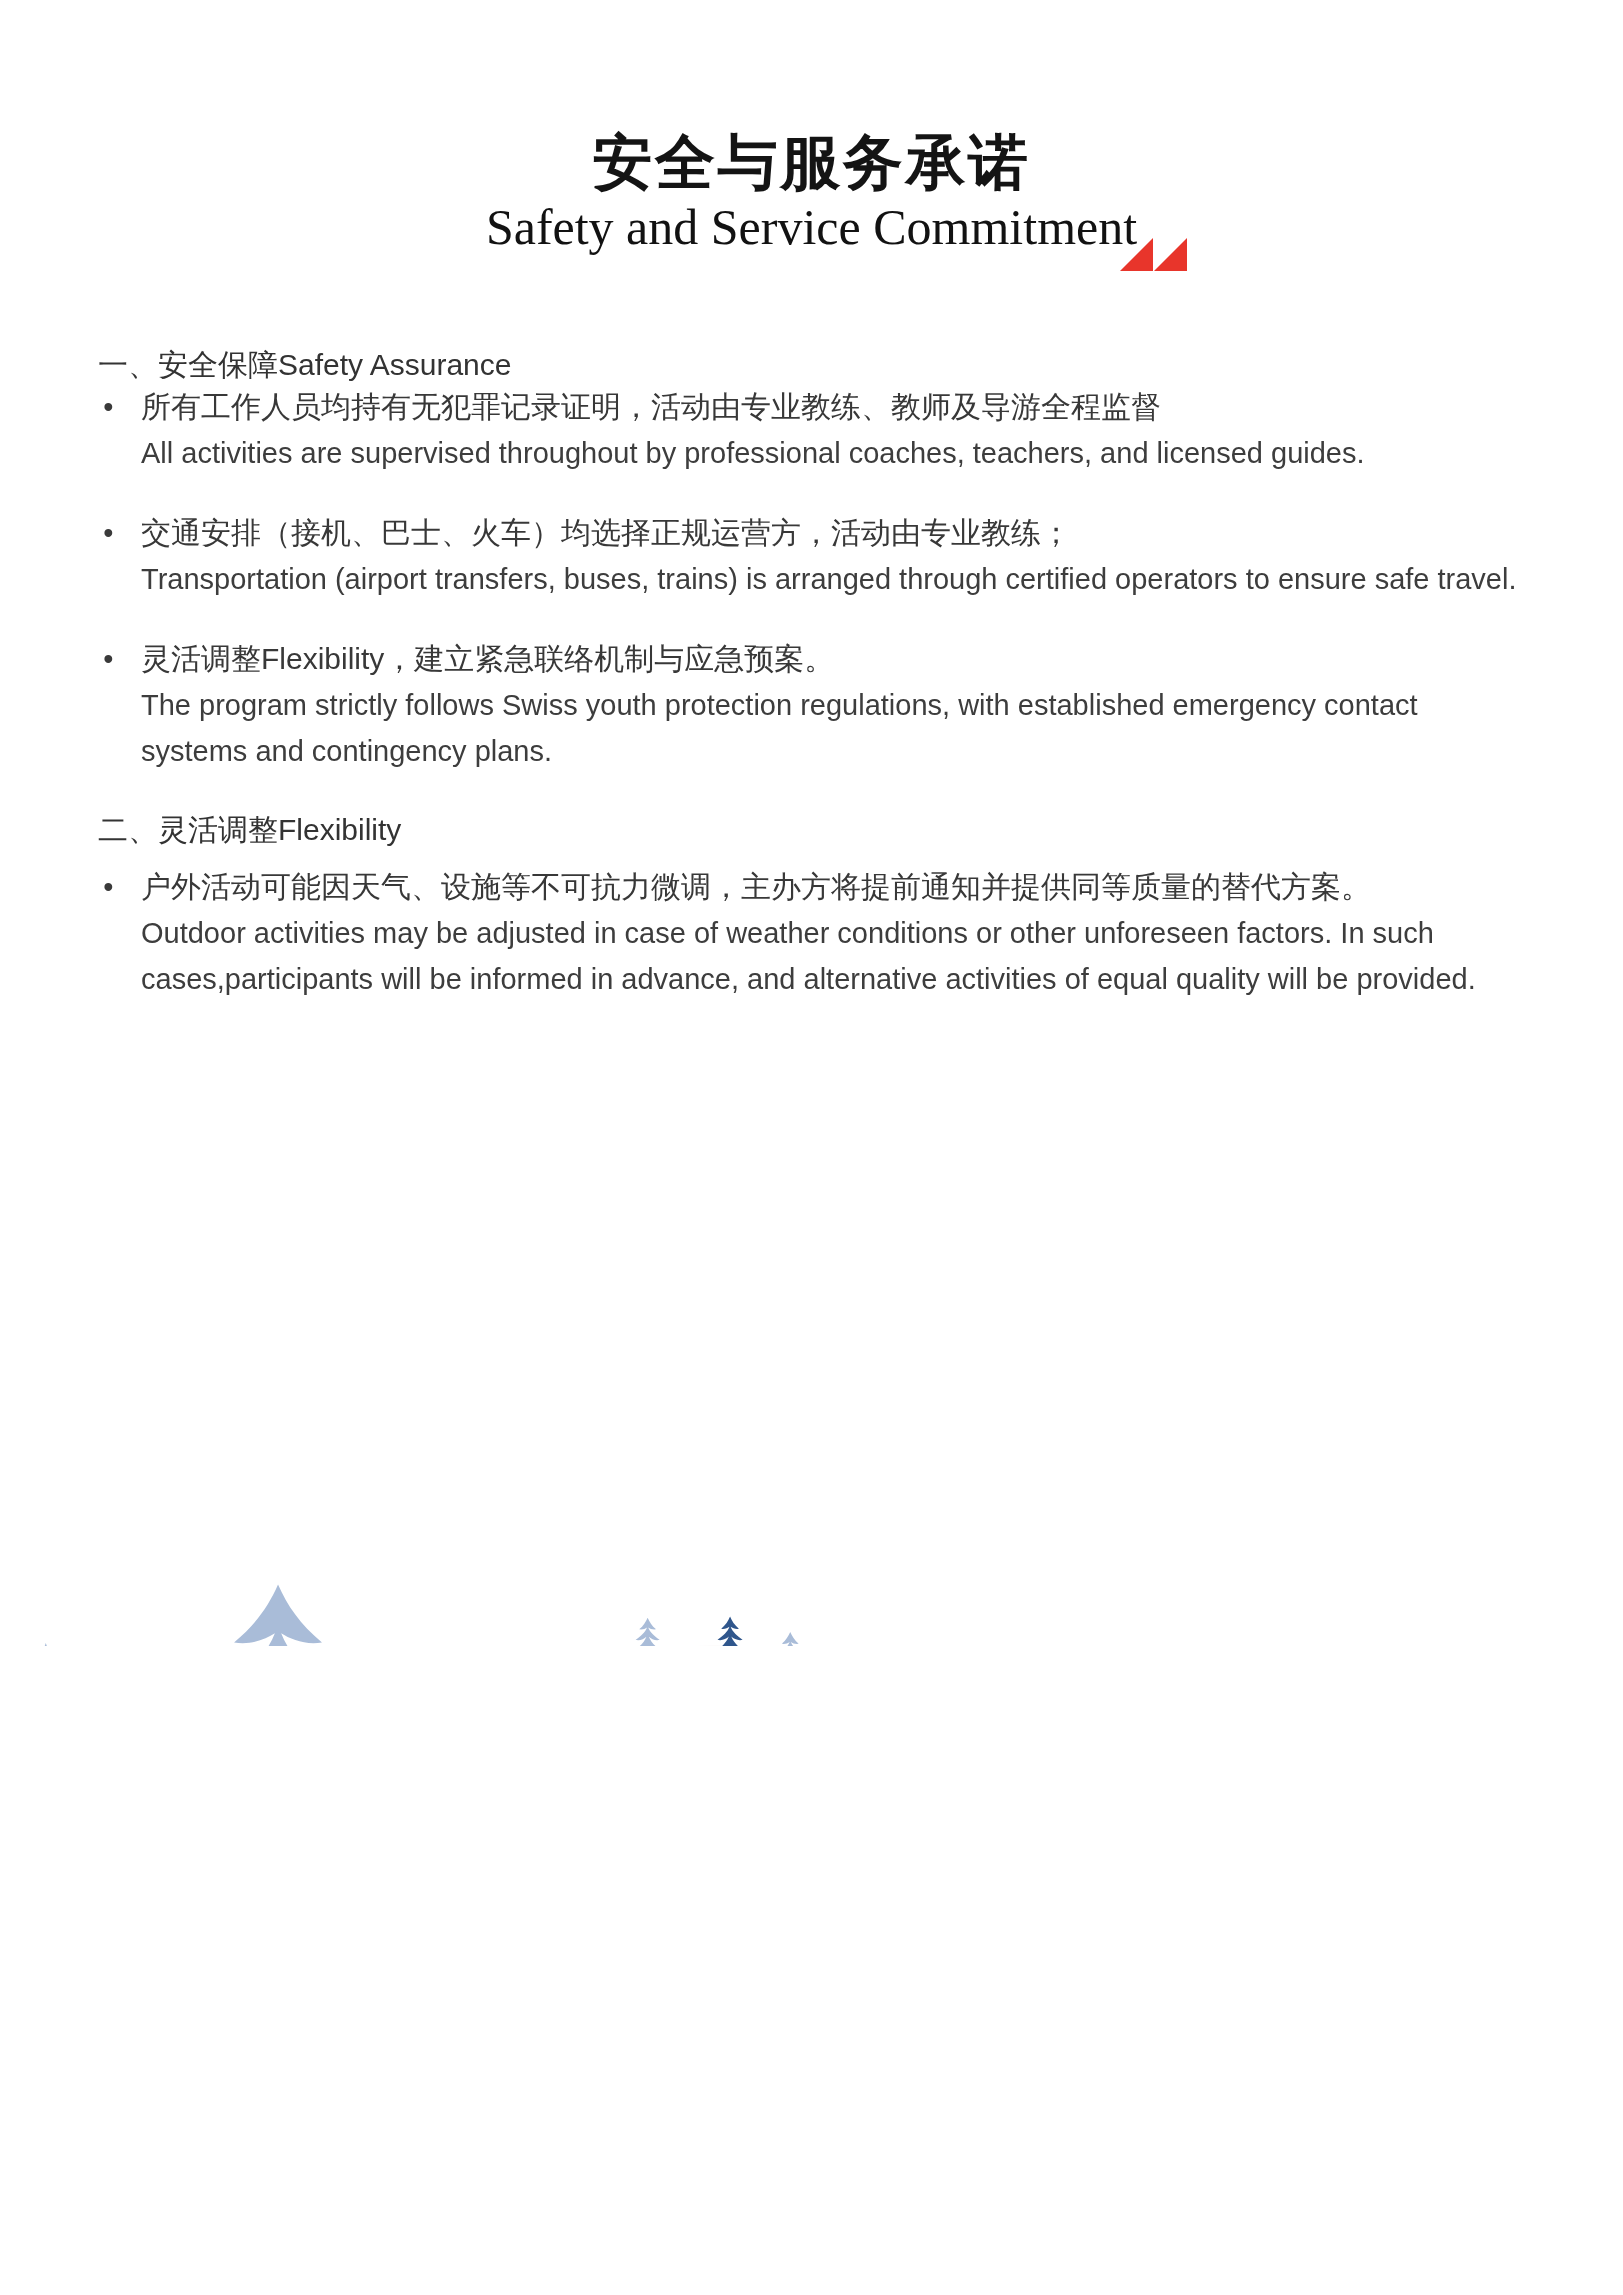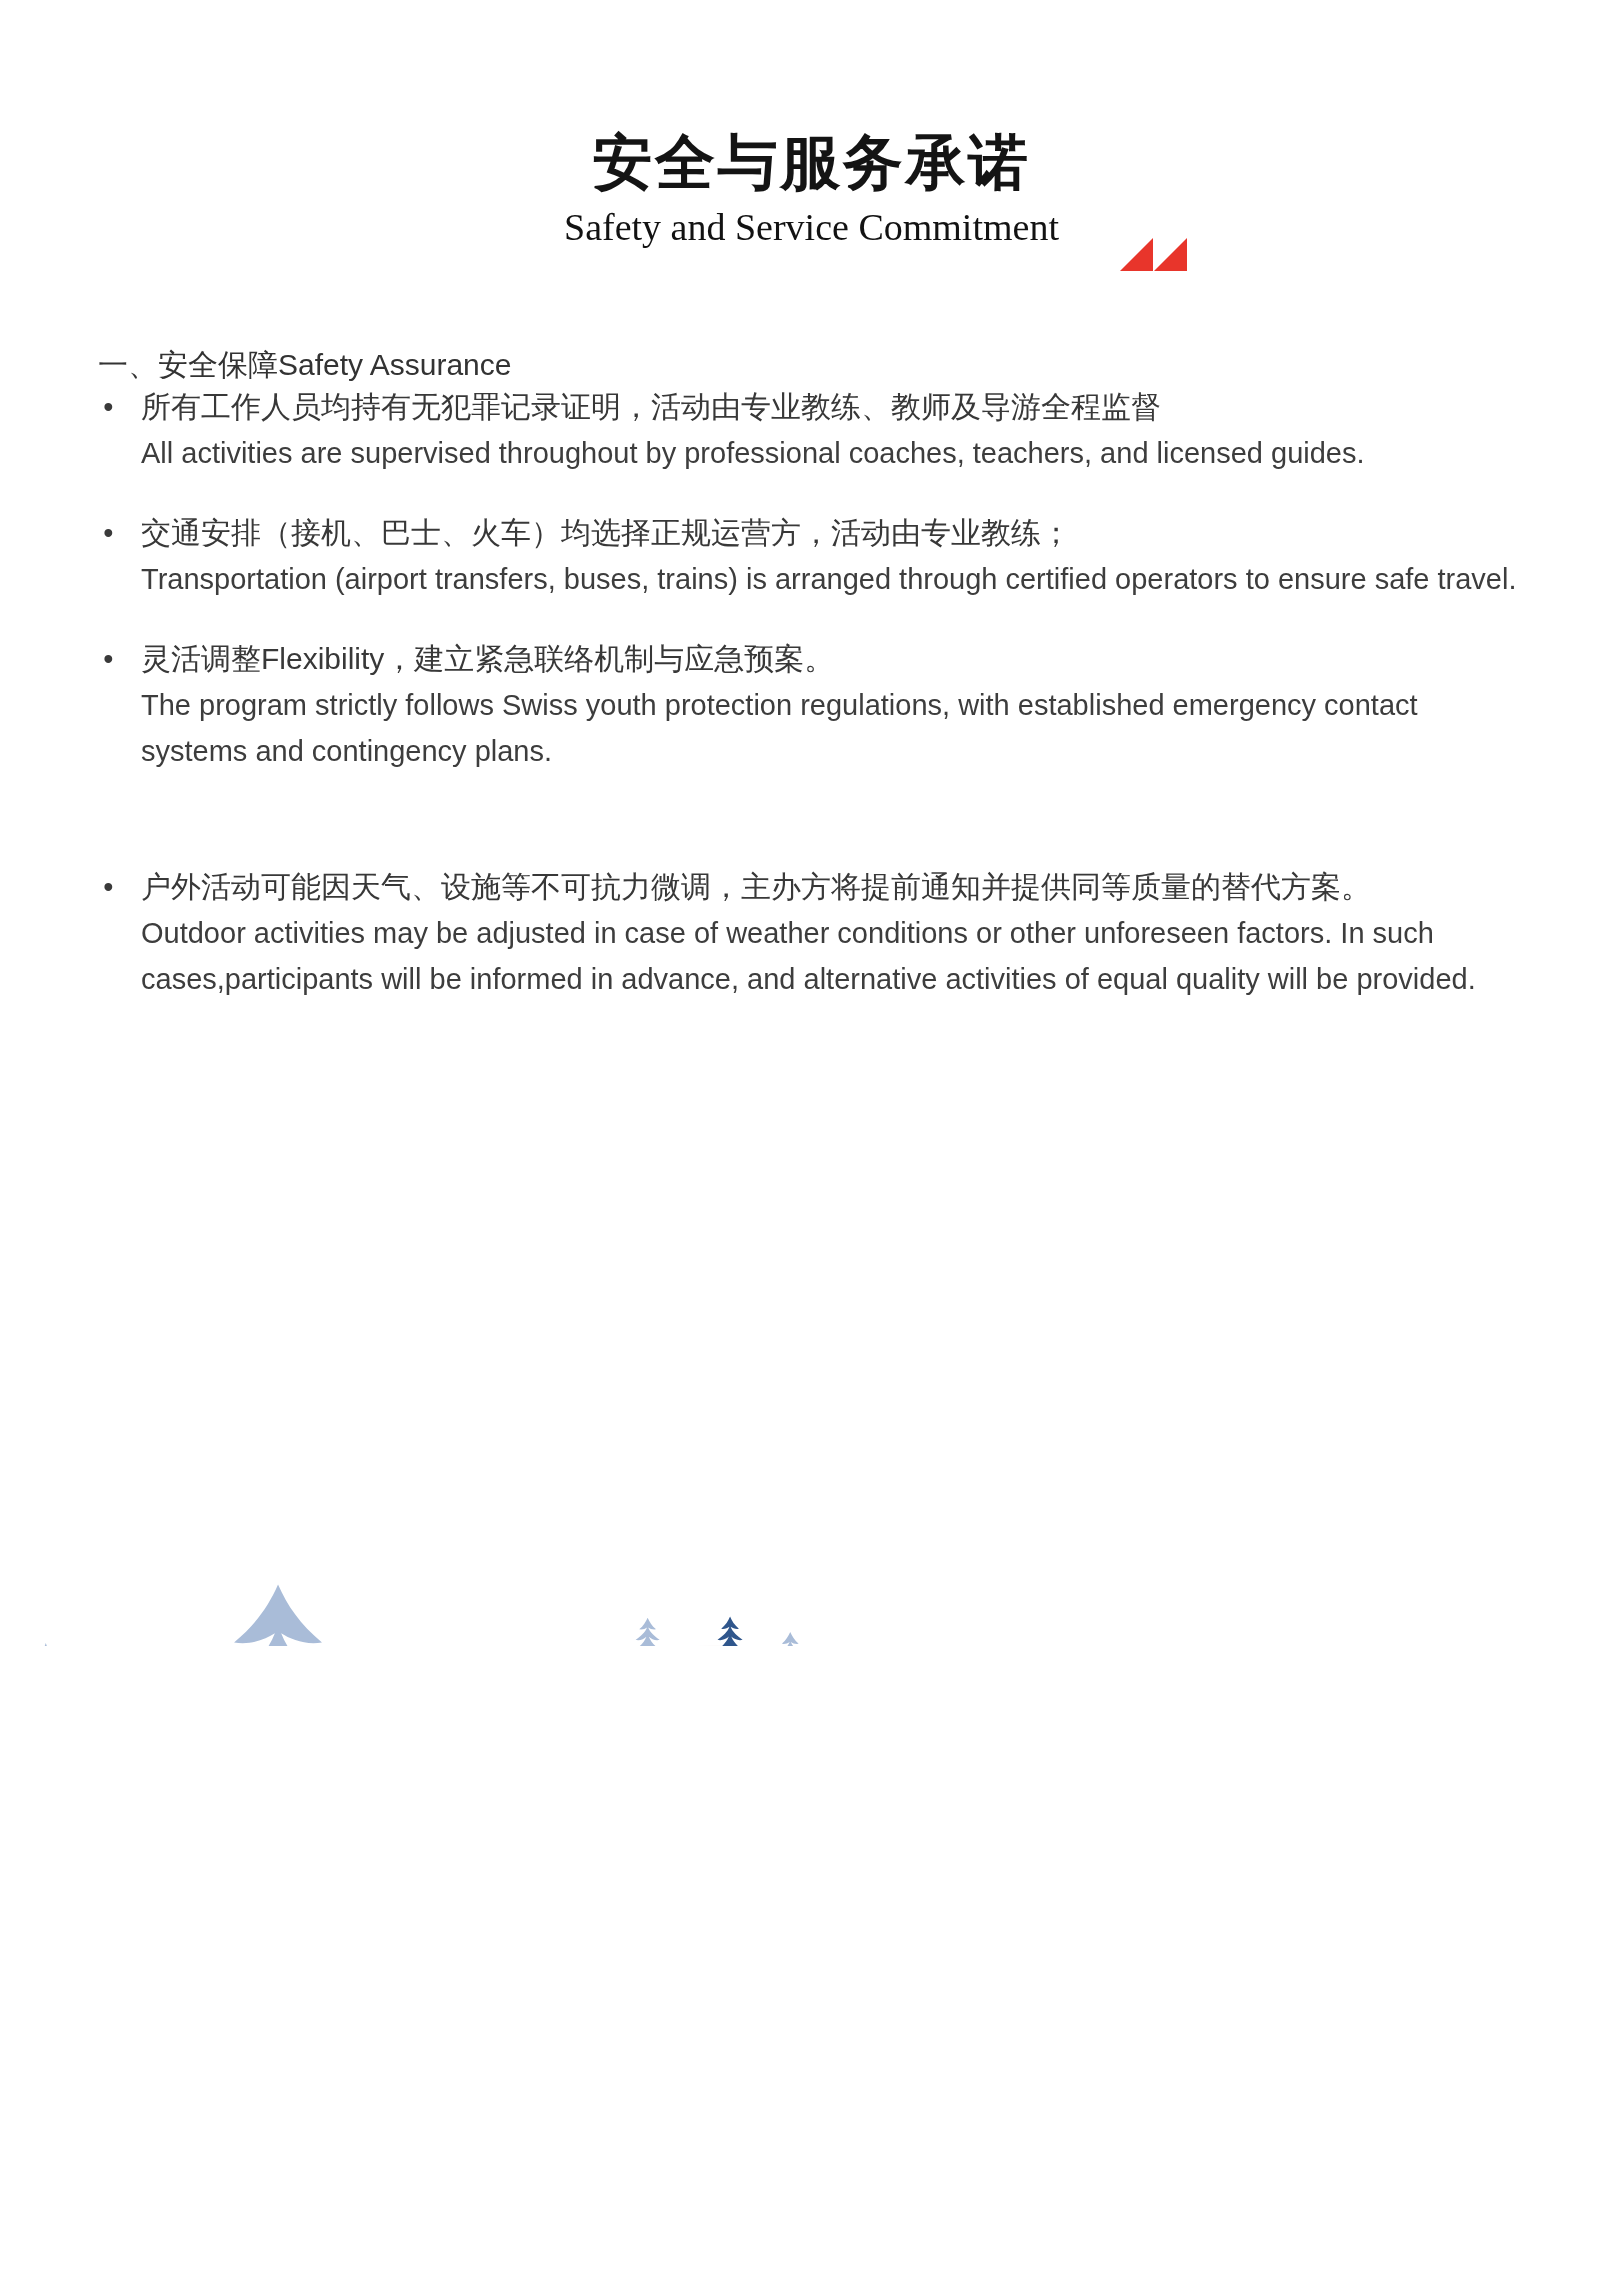--- a/index.html
+++ b/index.html
@@ -4,21 +4,21 @@
 <style>
   html,body{margin:0;padding:0;background:#fff;}
   .page{position:relative;width:1623px;height:1646px;background:#ffffff;overflow:hidden;
         font-family:"Liberation Sans","DejaVu Sans",sans-serif;}
   
   .title-cn{position:absolute;top:126px;left:0;width:1623px;text-align:center;
             font-family:"DejaVu Serif","Liberation Serif",serif;font-weight:700;
             font-size:60px;line-height:72px;letter-spacing:2.6px;color:#141414;}
   .title-en{position:absolute;top:200px;left:0;width:1623px;text-align:center;
             font-family:"Liberation Serif","DejaVu Serif",serif;font-weight:400;
-            font-size:38px;line-height:55px;color:#121212;}
+            font-size:50px;line-height:55px;color:#121212;}
   .tri-pair{position:absolute;top:238px;left:1120px;width:68px;height:33px;}
   .tri{width:0;height:0;border-bottom:33px solid var(--brand-red,#E8352B);
        border-left:33px solid transparent;display:inline-block;vertical-align:bottom;}
   .tri+.tri{margin-left:1.3px;}
   
   .sec-h{position:absolute;left:98px;width:1459px;font-size:30px;line-height:38px;color:#333333;}
   .bullet{position:absolute;left:98px;width:1459px;}
   .bullet .dot{position:absolute;left:5.2px;top:0;font-size:29px;line-height:46px;color:#3a3a3a;}
   .bullet .lines{margin-left:43px;}
   .cn-line{font-size:30px;line-height:46px;color:#383838;white-space:nowrap;}
@@ -62,20 +62,21 @@
 
   <div class="bullet" style="top:636px">
     <span class="dot">•</span>
     <div class="lines">
       <div class="cn-line">灵活调整Flexibility，建立紧急联络机制与应急预案。</div>
       <div class="en-line">The program strictly follows Swiss youth protection regulations, with established emergency contact</div>
       <div class="en-line">systems and contingency plans.</div>
     </div>
   </div>
 
+  <div class="sec-h" style="top:811px">二、灵活调整Flexibility</div>
 
   <div class="bullet" style="top:864px">
     <span class="dot">•</span>
     <div class="lines">
       <div class="cn-line">户外活动可能因天气、设施等不可抗力微调，主办方将提前通知并提供同等质量的替代方案。</div>
       <div class="en-line">Outdoor activities may be adjusted in case of weather conditions or other unforeseen factors. In such</div>
       <div class="en-line">cases,participants will be informed in advance, and alternative activities of equal quality will be provided.</div>
     </div>
   </div>
 

